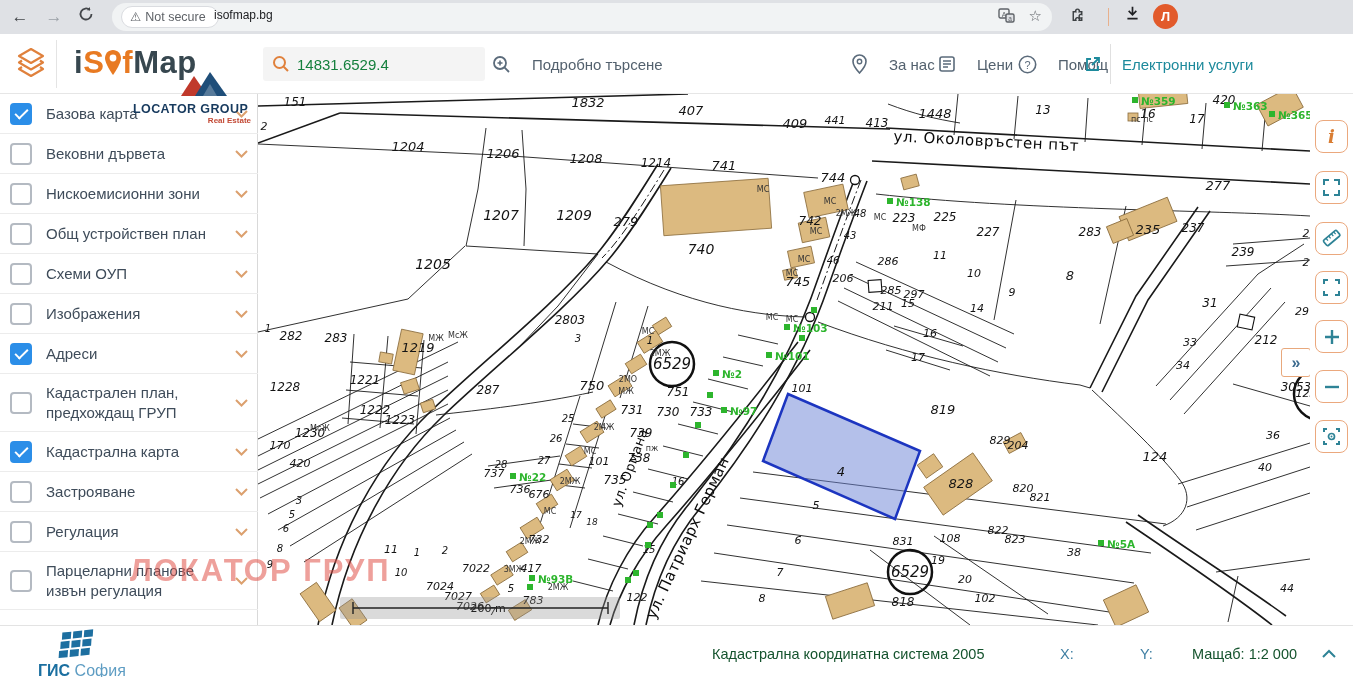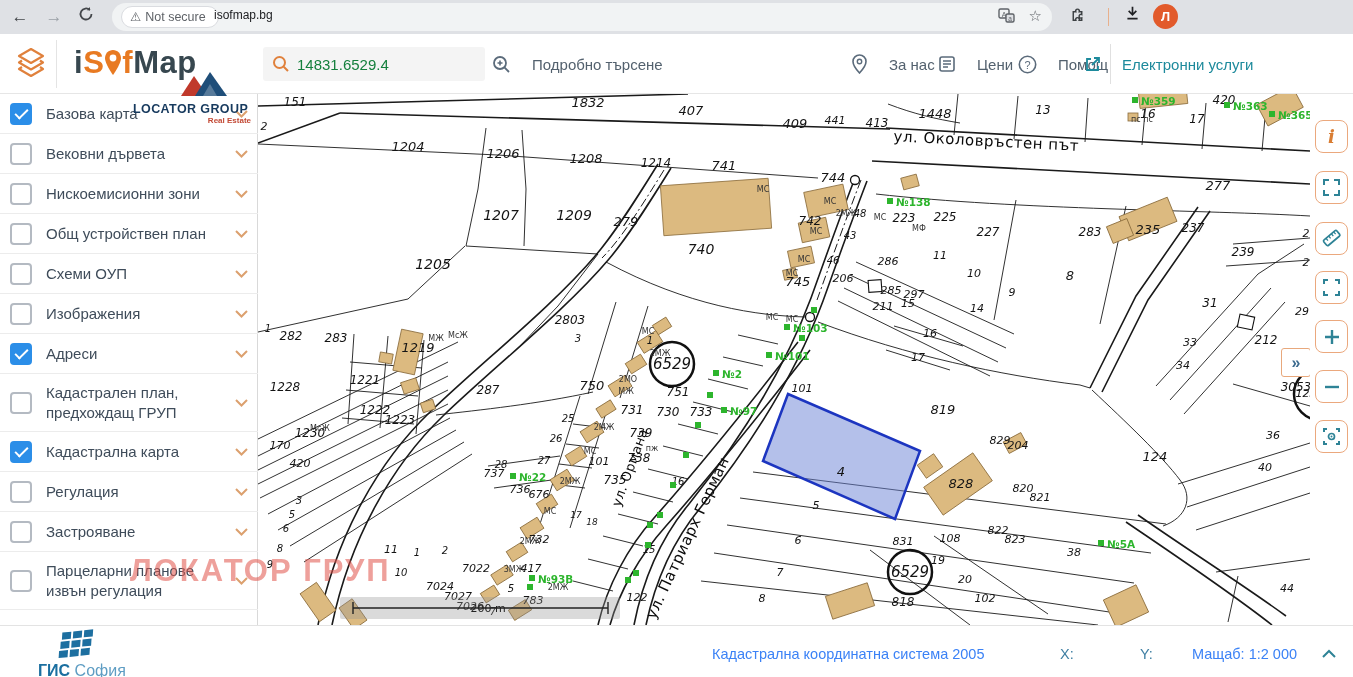--- a/index.html
+++ b/index.html
@@ -43,21 +43,21 @@
   
   .mapwrap { position:absolute; left:258px; top:94px; width:1052px; height:531px; background:#fff; overflow:hidden; }
   .expand-btn { position:absolute; left:1023px; top:254px; width:30px; height:29px; background:#fff; border:1px solid #e8a87c; border-radius:3px; color:#3c6b8f; font-size:16px; font-weight:bold; line-height:26px; text-align:center; cursor:pointer; }
 
   
   .tools { position:absolute; left:1310px; top:94px; width:43px; height:531px; background:#fff; }
   .tbtn { position:absolute; left:5px; width:33px; height:33px; background:#fff; border:1.5px solid #eba87d; border-radius:8px; cursor:pointer; display:flex; align-items:center; justify-content:center; padding:0; }
 
   
   .footer { position:absolute; left:0; top:625px; width:1353px; height:52px; background:#fff; border-top:1px solid #e3e3e3; }
-  .ftxt { position:absolute; top:20px; font-size:14.5px; color:#3b82f6; white-space:nowrap; }
+  .ftxt { position:absolute; top:20px; font-size:14.5px; color:#14532d; white-space:nowrap; }
   .fxy { color:#3f7fa3; }
   .gis-logo { position:absolute; left:30px; top:3px; width:100px; }
   .gis-txt { position:absolute; left:8px; top:33px; font-size:16px; white-space:nowrap; }
   .gis-b { color:#1b6fa0; font-weight:bold; } .gis-l { color:#5e9dc3; }
 
   
   .locator { position:absolute; left:133px; top:70px; width:126px; z-index:60; pointer-events:none; }
   .loc-brand { font-size:12.5px; font-weight:bold; color:#173a5e; letter-spacing:.4px; white-space:nowrap; }
   .loc-sub { font-size:8px; color:#c34a36; font-weight:bold; text-align:right; padding-right:8px; }
   .wm-red { position:absolute; left:130px; top:553px; z-index:60; font-size:31px; font-weight:bold; letter-spacing:2px; color:rgba(224,82,72,.55); white-space:nowrap; pointer-events:none; }
@@ -228,28 +228,28 @@
     </div>
     <div class="side-item">
       <span class="cb" data-checked="true"></span>
       <span class="side-lbl">Кадастрална карта</span>
       <svg class="chev" width="13" height="8" viewBox="0 0 13 8">
           <path d="M1 1l5.5 5.5L12 1" fill="none" stroke="#dca06e" stroke-width="2"></path>
         </svg>
     </div>
     <div class="side-item">
       <span class="cb" data-checked="false"></span>
+      <span class="side-lbl">Застрояване</span>
+      <svg class="chev" width="13" height="8" viewBox="0 0 13 8">
+          <path d="M1 1l5.5 5.5L12 1" fill="none" stroke="#dca06e" stroke-width="2"></path>
+        </svg>
+    </div>
+    <div class="side-item">
+      <span class="cb" data-checked="false"></span>
       <span class="side-lbl">Регулация</span>
-      <svg class="chev" width="13" height="8" viewBox="0 0 13 8">
-          <path d="M1 1l5.5 5.5L12 1" fill="none" stroke="#dca06e" stroke-width="2"></path>
-        </svg>
-    </div>
-    <div class="side-item">
-      <span class="cb" data-checked="false"></span>
-      <span class="side-lbl">Застрояване</span>
       <svg class="chev" width="13" height="8" viewBox="0 0 13 8">
           <path d="M1 1l5.5 5.5L12 1" fill="none" stroke="#dca06e" stroke-width="2"></path>
         </svg>
     </div>
     <div class="side-item tall">
       <span class="cb" data-checked="false"></span>
       <span class="side-lbl">Парцеларни планове извън регулация</span>
       <svg class="chev" width="13" height="8" viewBox="0 0 13 8">
           <path d="M1 1l5.5 5.5L12 1" fill="none" stroke="#dca06e" stroke-width="2"></path>
         </svg>

